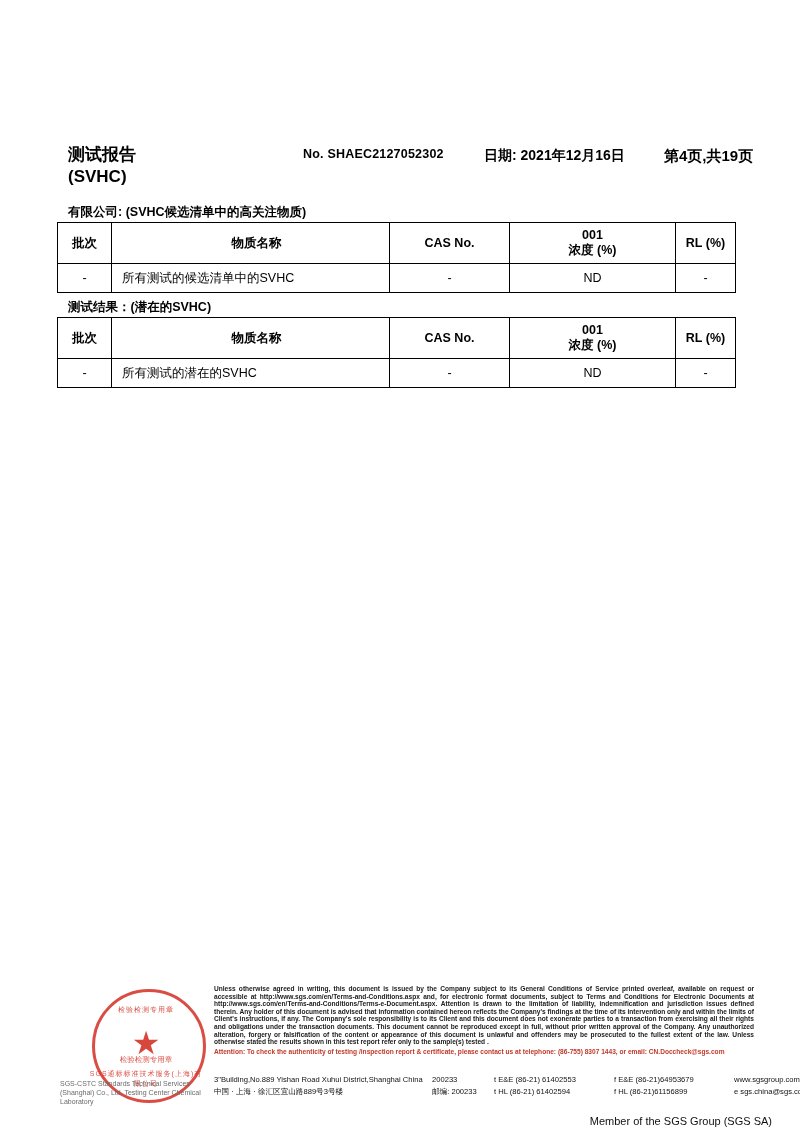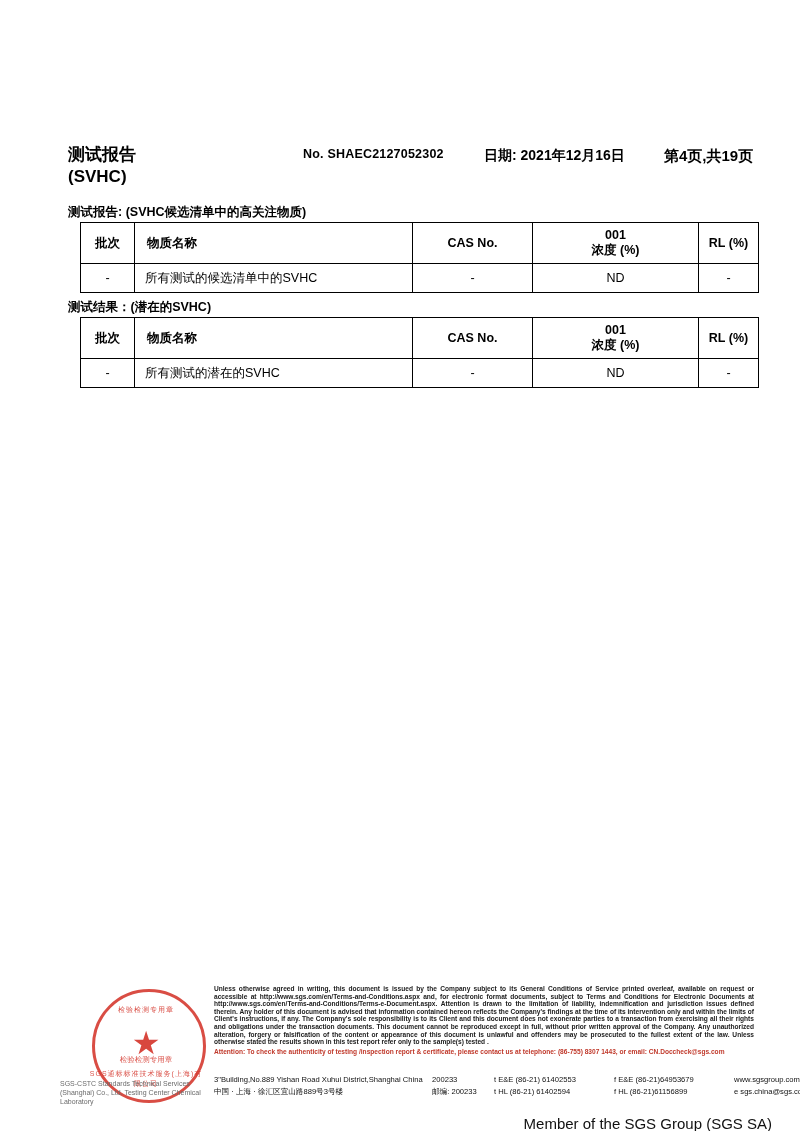--- a/index.html
+++ b/index.html
@@ -104,21 +104,21 @@
     font-size: 12.5px;
     font-weight: bold;
     left: 68px;
   }
   .cap1 { top: 204px; }
   .cap2 { top: 299px; }
 
   
   table.result {
     position: absolute;
-    left: 80px;
+    left: 57px;
     width: 678px;
     border-collapse: collapse;
     table-layout: fixed;
     font-size: 12.5px;
   }
   table.t1 { top: 222px; }
   table.t2 { top: 317px; }
 
   table.result th,
   table.result td {
@@ -127,21 +127,21 @@
     vertical-align: middle;
   }
   table.result thead th {
     height: 40px;
     font-weight: bold;
     text-align: center;
     font-size: 12.5px;
     line-height: 15px;
   }
   table.result thead th.left {
-    text-align: left;
+    text-align: center;
     padding-left: 12px;
   }
   table.result tbody td {
     height: 28px;
     text-align: center;
     font-size: 12.5px;
   }
   table.result tbody td.left {
     text-align: left;
     padding-left: 10px;
@@ -255,39 +255,39 @@
   .addr-t2 { position: absolute; left: 280px; top: 0; width: 120px; }
   .addr-t3 { position: absolute; left: 400px; top: 0; width: 120px; }
   .addr-t4 { position: absolute; left: 520px; top: 0; width: 160px; text-align: left; }
 
   .member {
     position: absolute;
     left: 0;
     top: 140px;
     width: 772px;
     text-align: right;
-    font-size: 15px;
+    font-size: 11px;
     color: #111;
   }
 </style>
 </head>
 <body>
 
 <div class="page">
 
 
   <div class="title-block">
     <div class="title-main">测试报告</div>
     <div class="title-sub">(SVHC)</div>
     <div class="report-no">No. SHAEC2127052302</div>
     <div class="report-date">日期: 2021年12月16日</div>
     <div class="report-page">第4页,共19页</div>
   </div>
 
-  <div class="section-caption cap1">测试报告: (SVHC候选清单中的高关注物质)</div>
+  <div class="section-caption cap1">有限公司: (SVHC候选清单中的高关注物质)</div>
 
   <table class="result t1">
     <colgroup>
       <col class="col-batch">
         <col class="col-name">
         <col class="col-cas">
         <col class="col-conc">
         <col class="col-rl">
     </colgroup>
     <thead>

